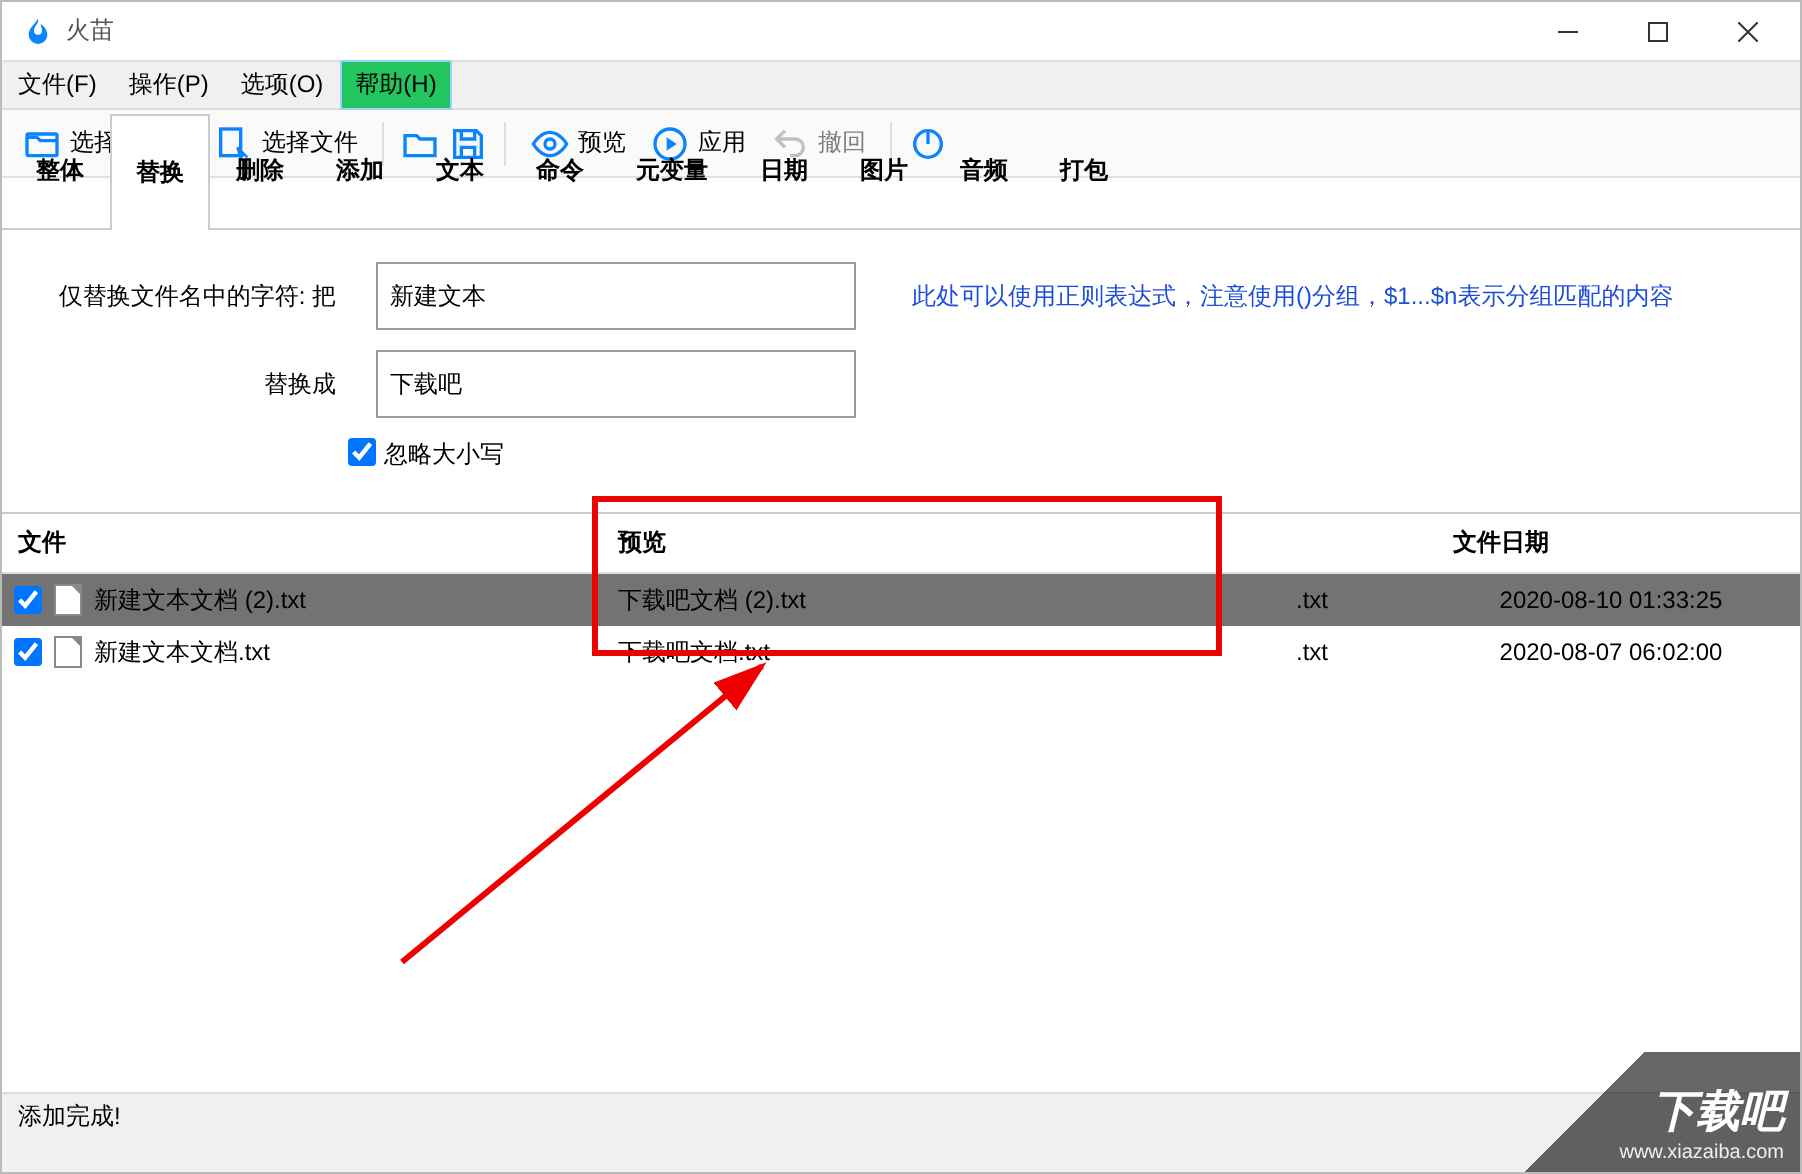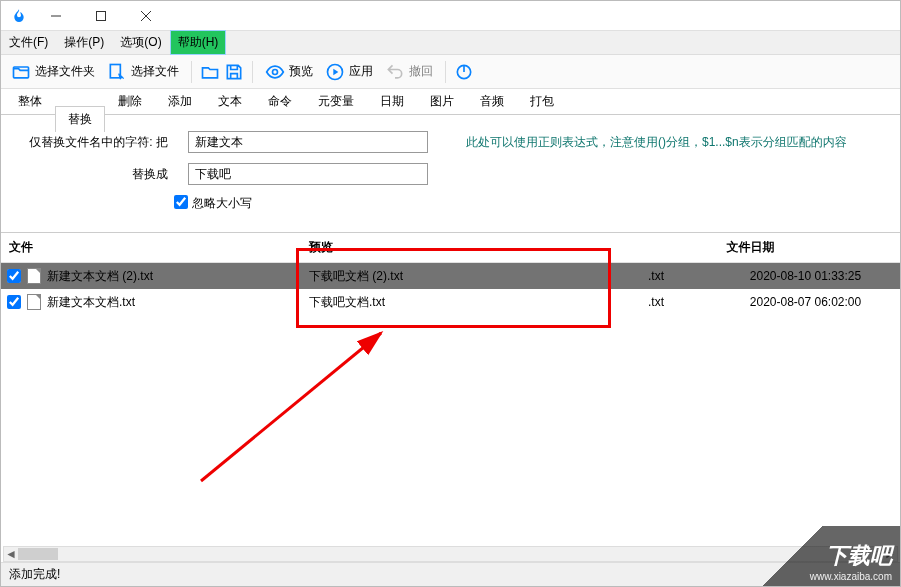--- a/index.html
+++ b/index.html
@@ -19,29 +19,29 @@
 .menu-item.active { background: #22c55e; border: 1px solid #99d1ff; padding: 3px 7px; }
 
 
 .toolbar { height: 34px; background: #fafafa; display: flex; align-items: center; padding: 0 6px; gap: 4px; border-bottom: 1px solid #e0e0e0; }
 .tool-btn { display: flex; align-items: center; gap: 4px; padding: 2px 4px; cursor: pointer; }
 .tool-sep { width: 1px; height: 22px; background: #ddd; margin: 0 4px; }
 .tool-icon { width: 20px; height: 20px; display: flex; align-items: center; justify-content: center; }
 
 
 .tabs { height: 26px; display: flex; align-items: flex-end; padding: 0 4px; border-bottom: 1px solid #ccc; }
-.tab { padding: 4px 12px; border: 1px solid transparent; border-bottom: none; cursor: pointer; }
-.tab.active { background: #fff; border-color: #ccc; position: relative; top: 18px; }
+.tab { padding: 20px 12px; border: 1px solid transparent; border-bottom: none; cursor: pointer; font-weight: bold; }
+.tab.active { background: #fff; border-color: #ccc; position: relative; top: 1px; }
 
 
 .content { padding: 16px 12px 10px 12px; }
 .form-row { display: flex; align-items: center; margin-bottom: 10px; }
 .form-row label { width: 155px; text-align: right; margin-right: 20px; }
-.input-text { width: 240px; height: 22px; border: 1px solid #999; padding: 2px 6px; background: #fff; }
-.hint { color: #0f766e; margin-left: 38px; }
+.input-text { width: 240px; height: 34px; border: 1px solid #999; padding: 2px 6px; background: #fff; }
+.hint { color: #1d4ed8; margin-left: 28px; }
 .checkbox-row { display: flex; margin-left: 161px; gap: 4px; }
 .checkbox-row input { width: 14px; height: 14px; }
 
 
 .file-area { border-top: 1px solid #ccc; margin-top: 10px; }
 .thead { display: flex; background: #fff; border-bottom: 1px solid #e0e0e0; }
 .thead .th { padding: 6px 8px; font-weight: bold; }
 .th-file { width: 300px; }
 .th-preview { width: 300px; }
 .th-ext { width: 110px; text-align: center; }
@@ -62,34 +62,35 @@
 .red-box { position: absolute; border: 3px solid #e00; pointer-events: none; }
 .arrow-svg { position: absolute; pointer-events: none; }
 
 
 .hscroll { position: absolute; bottom: 24px; left: 2px; right: 2px; height: 16px; background: #f0f0f0; border: 1px solid #ddd; }
 .hscroll .thumb { position:absolute; left:14px; top:1px; height:12px; width: 40px; background:#cfcfcf; }
 .hscroll .arr { position:absolute; top:0; width:14px; height:14px; display:flex; align-items:center; justify-content:center; color:#666;}
 .hscroll .arr.l{left:0;} .hscroll .arr.r{right:0;}
 
 
-.statusbar { position: absolute; bottom: 0; left: 0; right: 0; height: 24px; background: #f0f0f0; border-top: 1px solid #ddd; padding: 3px 8px; }
+.statusbar { position: absolute; bottom: 0; left: 0; right: 0; height: 40px; background: #f0f0f0; border-top: 1px solid #ddd; padding: 3px 8px; }
 
 
 .watermark { position: absolute; right: 0; bottom: 0; width: 170px; height: 60px; background: linear-gradient(135deg, transparent 40%, rgba(0,0,0,0.6) 40%); color: #fff; display: flex; flex-direction: column; align-items: flex-end; justify-content: flex-end; padding: 4px 8px; }
 .watermark .big { font-size: 22px; font-weight: bold; font-style: italic; }
 .watermark .small { font-size: 10px; opacity: 0.9; }
 </style>
 </head>
 <body>
 
 <div class="titlebar">
   <svg class="flame" viewBox="0 0 24 24">
       <path fill="#0a84ff" d="M12 2c1 4-3 5-3 9a3 3 0 006 0c0-2-1-3-1-5 3 2 5 5 5 8a7 7 0 01-14 0c0-5 4-7 7-12z"></path>
     </svg>
+  <span class="title">火苗</span>
   <div class="win-btns">
     <div class="win-btn">
         <svg viewBox="0 0 10 10">
           <line x1="0" y1="5" x2="10" y2="5" stroke="#333" stroke-width="1"></line>
         </svg>
       </div>
     <div class="win-btn">
         <svg viewBox="0 0 10 10">
           <rect x="0.5" y="0.5" width="9" height="9" fill="none" stroke="#333" stroke-width="1"></rect>
         </svg>

